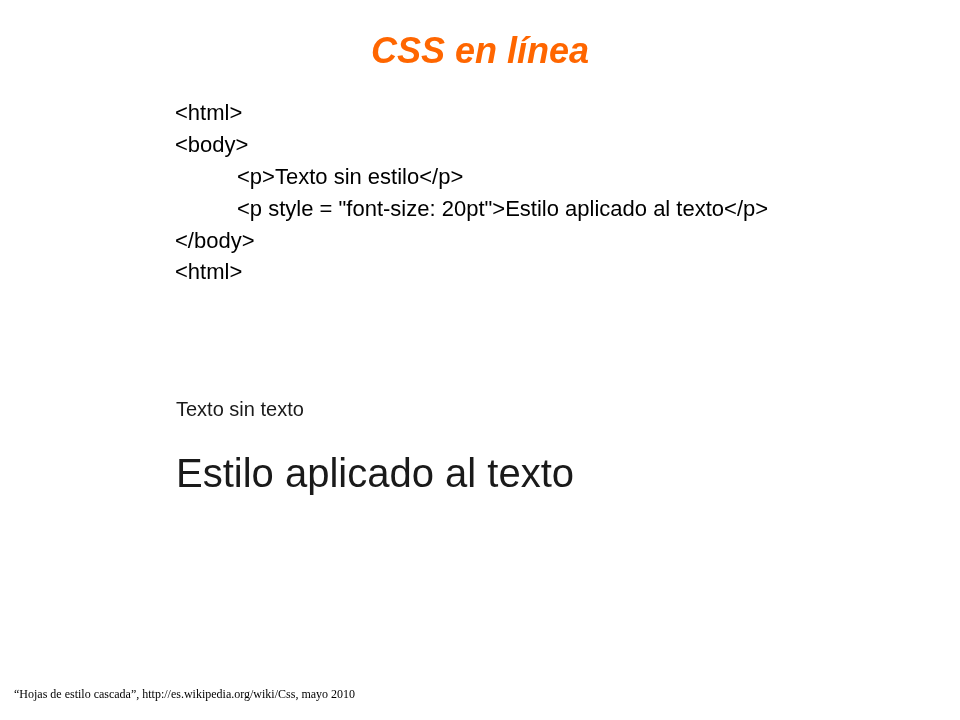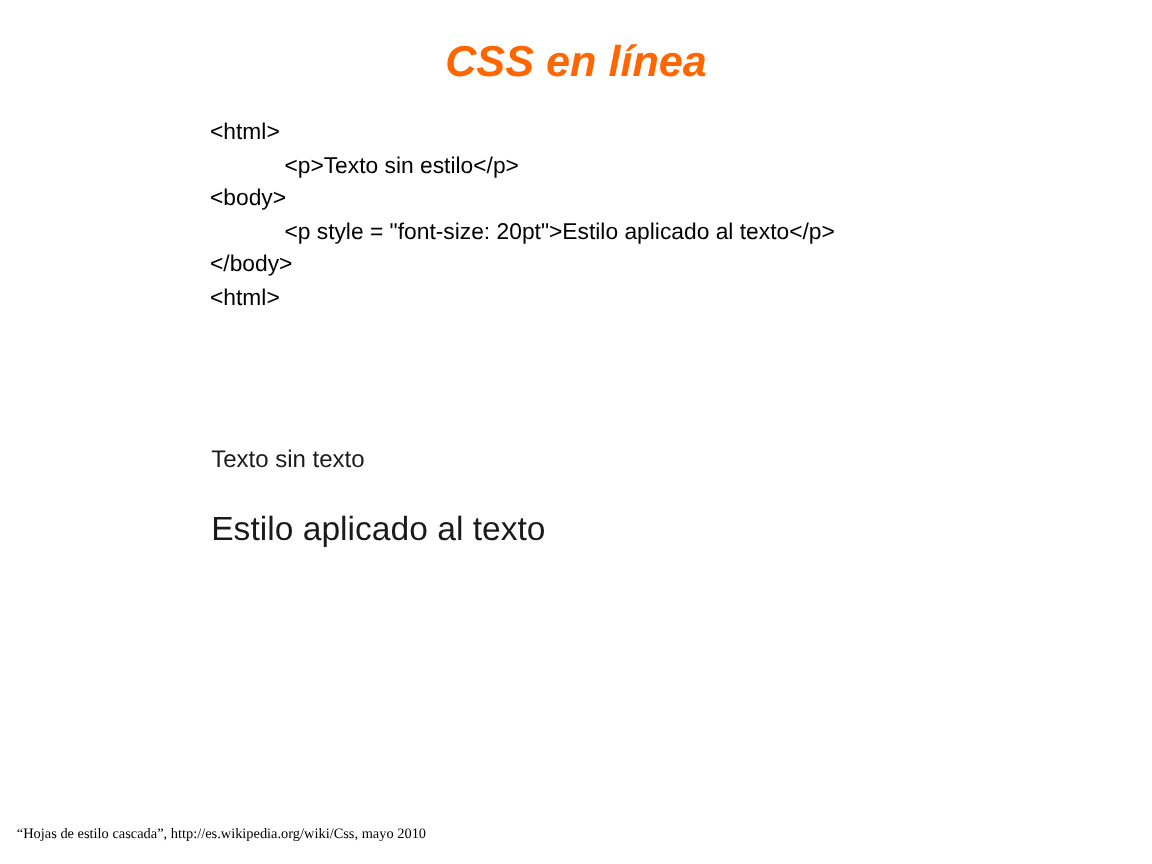--- a/index.html
+++ b/index.html
@@ -19,21 +19,21 @@
       text-align: center;
       color: #ff6600;
       font-size: 36px;
       font-weight: bold;
       font-style: italic;
       padding-top: 30px;
       padding-bottom: 25px;
     }
     .code-block {
       margin-left: 175px;
-      font-size: 19px;
+      font-size: 22px;
       line-height: 1.45;
       color: #000000;
       font-family: Arial, Helvetica, sans-serif;
     }
     .code-line {
       white-space: pre;
     }
     .indent {
       padding-left: 62px;
     }
@@ -45,21 +45,21 @@
       padding: 10px 16px 20px 16px;
       color: #1a1a1a;
     }
     .output-small {
       font-family: Verdana, Geneva, sans-serif;
       font-size: 20px;
       margin-bottom: 30px;
     }
     .output-large {
       font-family: Verdana, Geneva, sans-serif;
-      font-size: 28px;
+      font-size: 40px;
     }
     .footer {
       position: absolute;
       bottom: 18px;
       left: 14px;
       right: 14px;
       display: flex;
       justify-content: space-between;
       align-items: flex-end;
     }
@@ -115,22 +115,22 @@
       font-family: Arial, sans-serif;
     }
   </style>
 </head>
 <body>
 
 <h1 class="slide-title">CSS en línea</h1>
 
 <div class="code-block">
   <div class="code-line">&lt;html&gt;</div>
+  <div class="code-line">&lt;body&gt;</div>
   <div class="code-line indent">&lt;p&gt;Texto sin estilo&lt;/p&gt;</div>
-  <div class="code-line">&lt;body&gt;</div>
   <div class="code-line indent">&lt;p style = "font-size: 20pt"&gt;Estilo aplicado al texto&lt;/p&gt;</div>
   <div class="code-line">&lt;/body&gt;</div>
   <div class="code-line">&lt;html&gt;</div>
 </div>
 
 <div class="output-area">
   <p class="output-small">Texto sin texto</p>
   <p class="output-large">Estilo aplicado al texto</p>
 </div>
 

